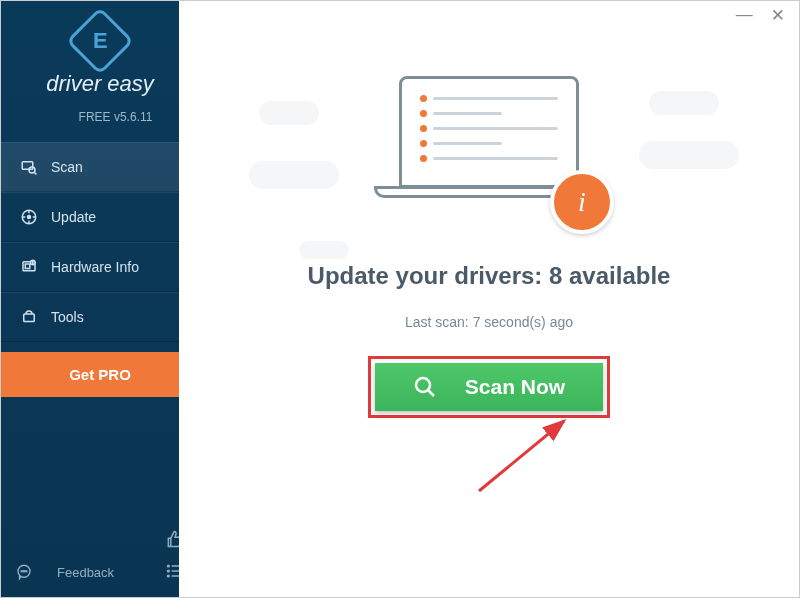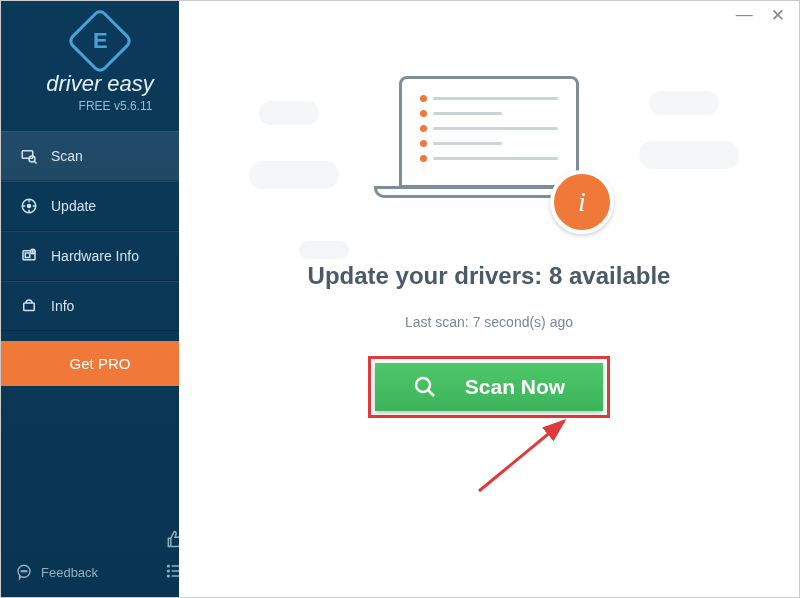--- a/index.html
+++ b/index.html
@@ -56,21 +56,21 @@
     }
     .logo-text {
       font-size: 22px;
       font-style: italic;
       color: #e5eef4;
       font-weight: 300;
     }
     .version {
       font-size: 12px;
       color: #9db8c9;
-      margin-top: 2px;
+      margin-top: 13px;
       padding-left: 31px;
     }
     .nav { margin-top: 6px; }
     .nav-item {
       display: flex;
       align-items: center;
       padding: 14px 18px;
       font-size: 14px;
       color: #d5e3ed;
       border-top: 1px solid rgba(255,255,255,0.08);
@@ -94,35 +94,35 @@
       color: #7fa3b8;
       font-size: 13px;
     }
     .get-pro {
       margin: 10px 0 0;
       background: #f07838;
       color: #fff;
       text-align: center;
       padding: 14px 0;
       font-size: 15px;
-      font-weight: normal;
+      font-weight: bold;
       cursor: pointer;
     }
     .sidebar-bottom {
       margin-top: auto;
       padding: 10px 14px 16px;
       display: flex;
       align-items: flex-end;
       justify-content: space-between;
       color: #8fb0c4;
     }
     .feedback {
       display: flex;
       align-items: center;
-      gap: 8px;
+      gap: 24px;
       font-size: 13px;
       cursor: pointer;
     }
     .bottom-icons {
       display: flex;
       flex-direction: column;
       align-items: center;
       gap: 12px;
     }
     .main {
@@ -272,21 +272,21 @@
       <span class="chevron">›</span>
     </div>
 
     <div class="nav-item">
       <span class="nav-icon">
         <svg viewBox="0 0 24 24" width="18" height="18" stroke="#cfe1ed" fill="none" stroke-width="2">
           <rect x="5" y="8" width="14" height="10" rx="1"></rect>
           <path d="M8 8 a4 4 0 0 1 8 0"></path>
         </svg>
       </span>
-      <span>Info</span>
+      <span>Tools</span>
       <span class="chevron">›</span>
     </div>
 
     <div class="get-pro">
       <span>Get PRO</span>
     </div>
   </div>
 
   <div class="sidebar-bottom">
     <div class="feedback">

